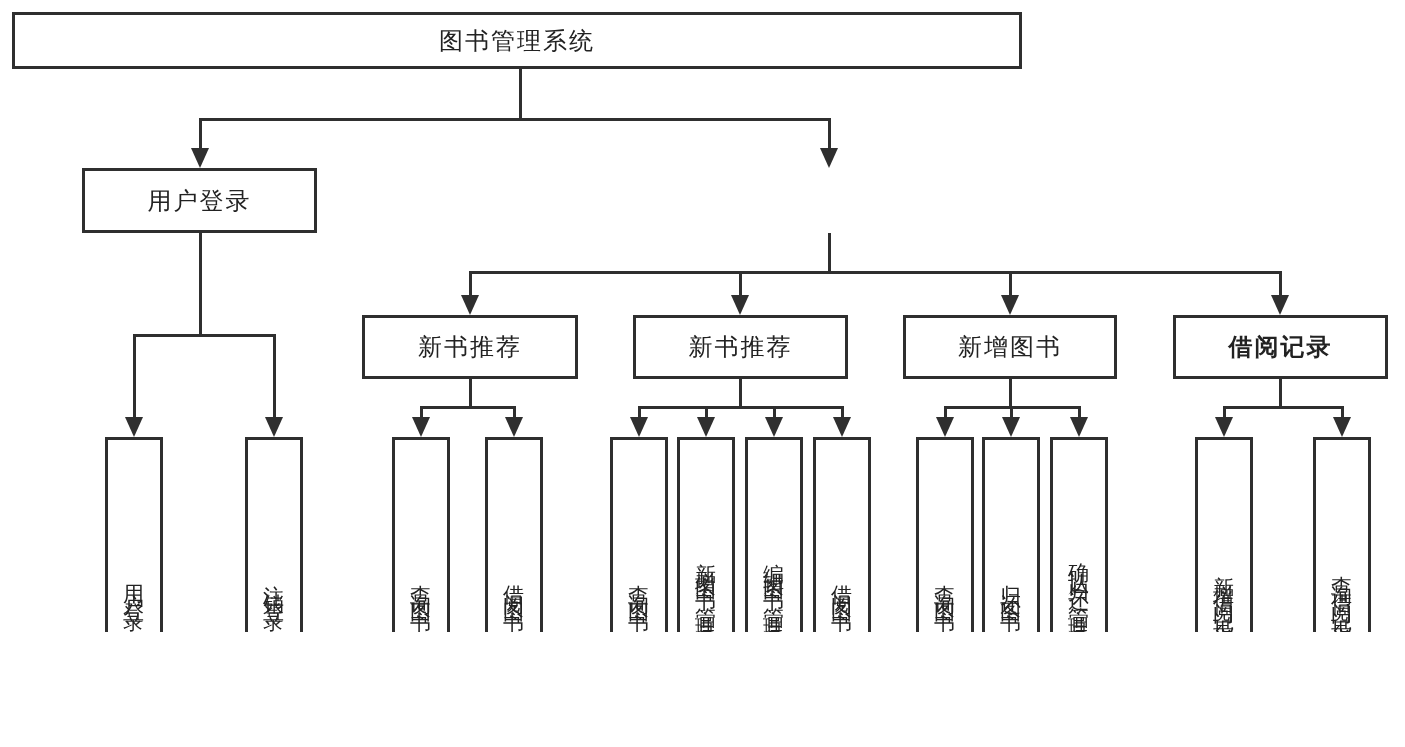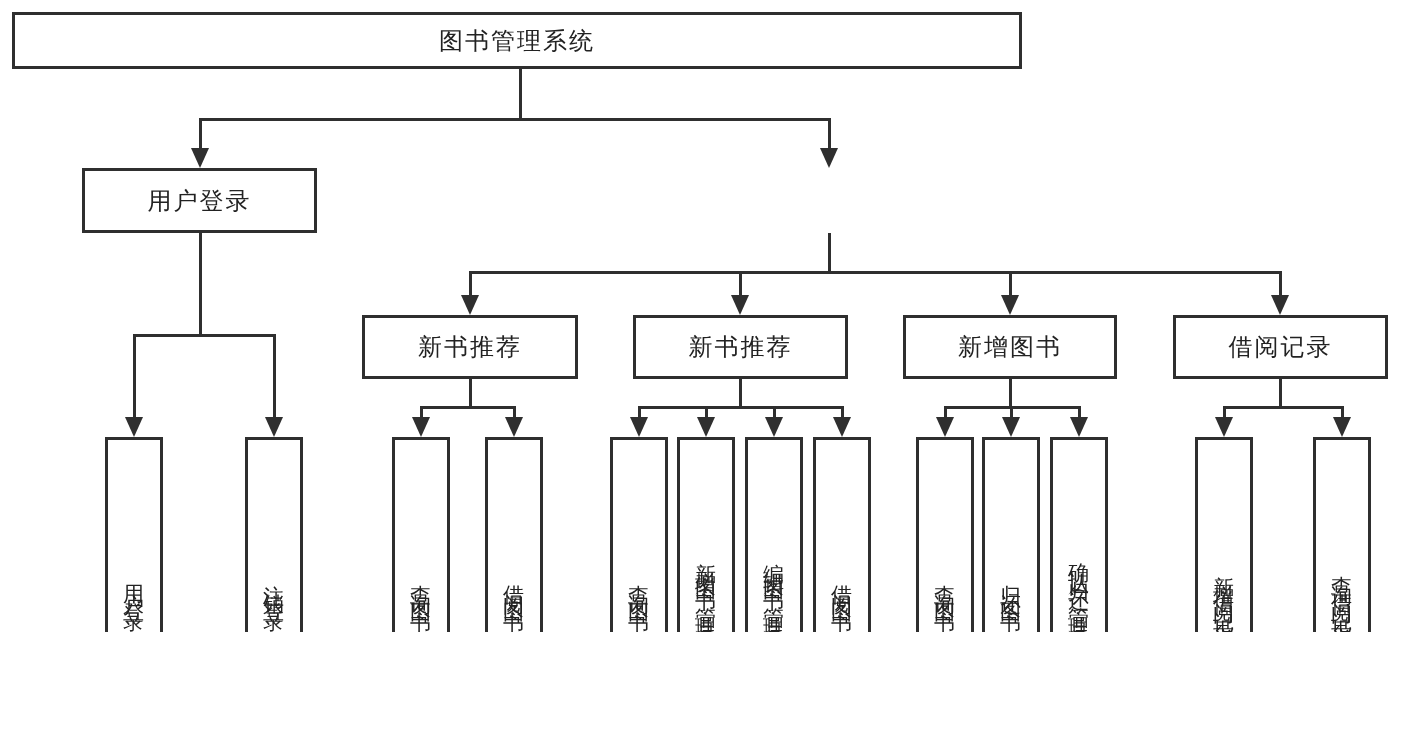--- a/index.html
+++ b/index.html
@@ -37,21 +37,21 @@
 
 <div id="canvas">
 
   <div class="box" style="left:12px;top:12px;width:1010px;height:57px;">图书管理系统</div>
 
   <div class="box" style="left:82px;top:168px;width:235px;height:65px;">用户登录</div>
 
   <div class="box" style="left:362px;top:315px;width:216px;height:64px;">新书推荐</div>
   <div class="box" style="left:633px;top:315px;width:215px;height:64px;">新书推荐</div>
   <div class="box" style="left:903px;top:315px;width:214px;height:64px;">新增图书</div>
-  <div class="box" style="left:1173px;top:315px;width:215px;height:64px;">借阅记录</div>
+  <div class="box" style="left:1173px;top:315px;width:215px;height:64px;font-weight:bold;">借阅记录</div>
 
   <div class="box vbox" style="left:105px;top:437px;width:58px;height:298px;">用户登录</div>
   <div class="box vbox" style="left:245px;top:437px;width:58px;height:298px;">注销登录</div>
 
   <div class="box vbox" style="left:392px;top:437px;width:58px;height:298px;">查询图书</div>
   <div class="box vbox" style="left:485px;top:437px;width:58px;height:298px;">借阅图书</div>
 
   <div class="box vbox" style="left:610px;top:437px;width:58px;height:298px;">查询图书</div>
   <div class="box vbox" style="left:677px;top:437px;width:58px;height:298px;">新增图书（管理员）</div>
   <div class="box vbox" style="left:745px;top:437px;width:58px;height:298px;">编辑图书（管理员）</div>

